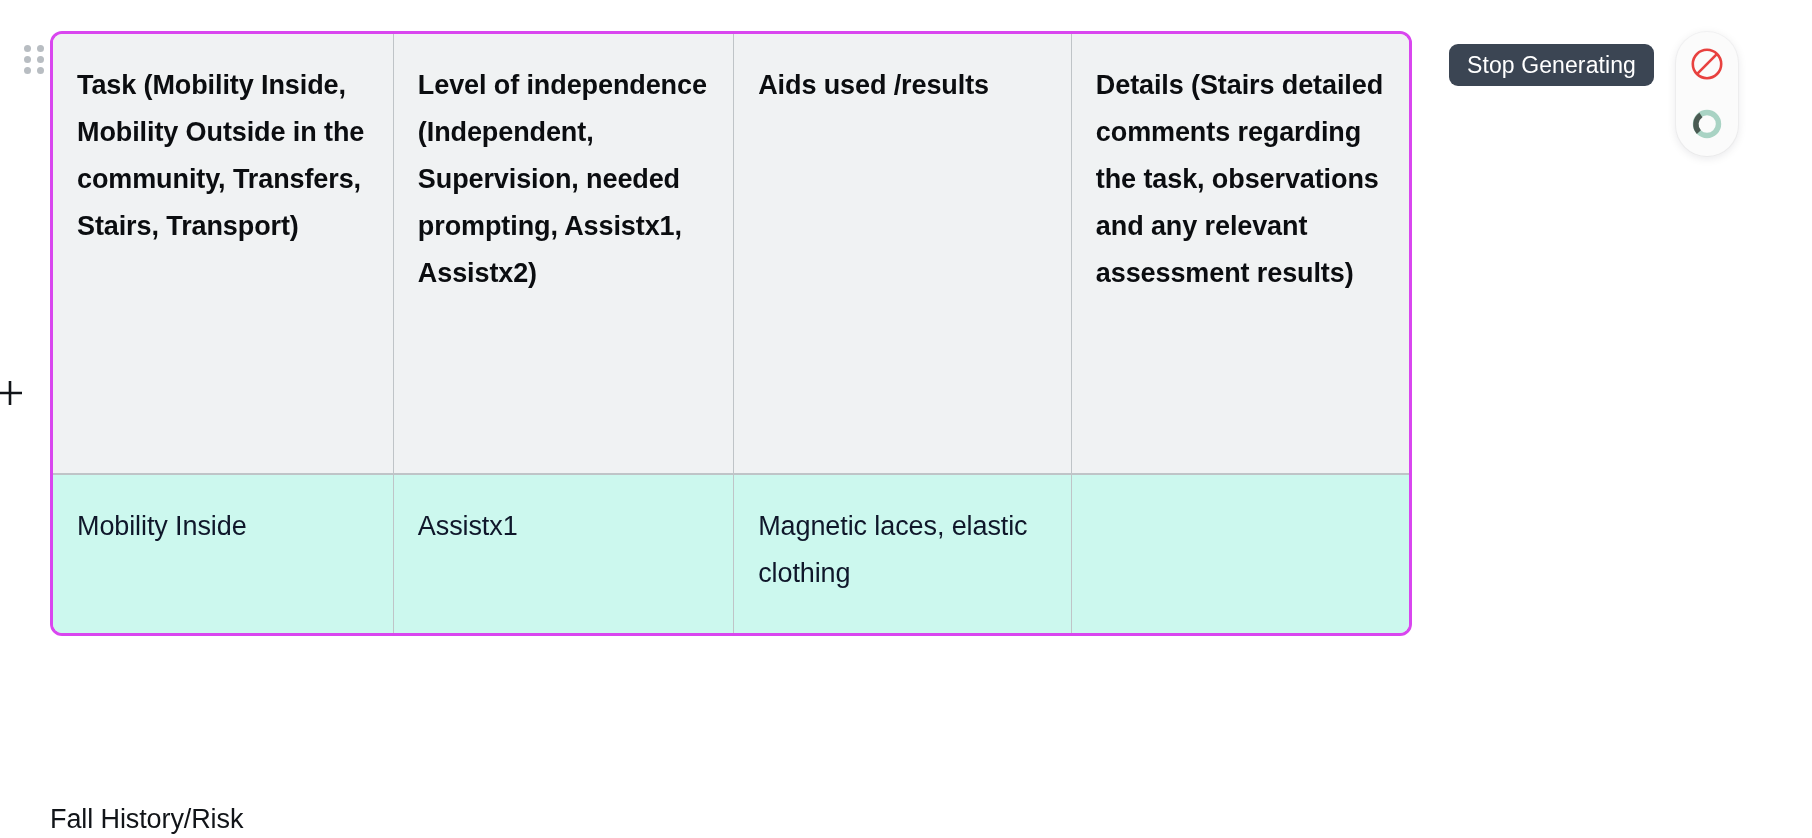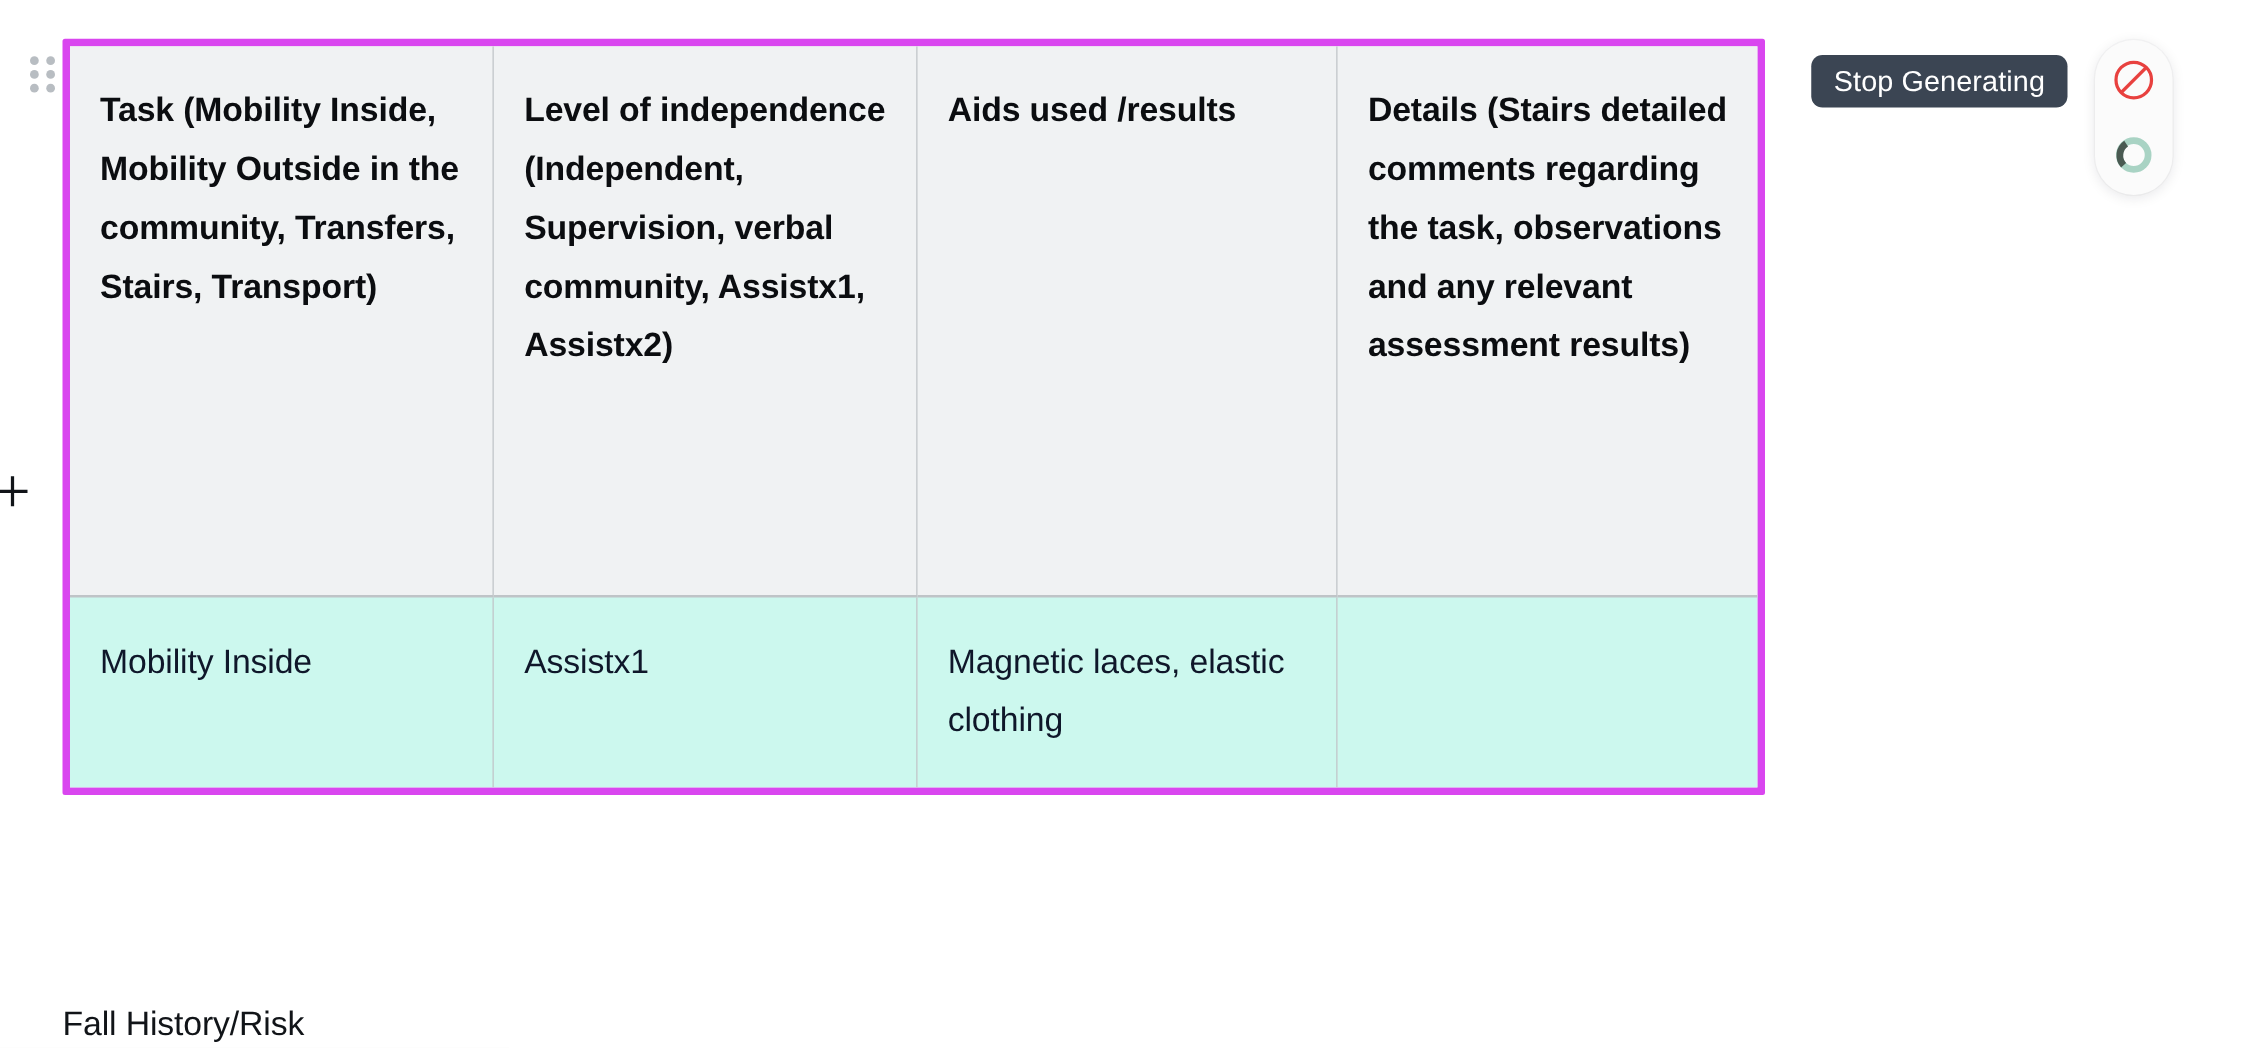--- a/index.html
+++ b/index.html
@@ -51,22 +51,22 @@
   }
   .add-block svg { display: block; }
 
   
   .table-card {
     position: absolute;
     left: 50px;
     top: 31px;
     width: 1362px;
     height: 605px;
-    border: 6px solid #d946ef;
-    border-radius: 2px;
+    border: 3px solid #d946ef;
+    border-radius: 12px;
     overflow: hidden;
     background: #f0f2f3;
   }
 
   table.grid {
     width: 100%;
     height: 100%;
     border-collapse: collapse;
     table-layout: fixed;
   }
@@ -177,21 +177,21 @@
     <svg width="34" height="34" viewBox="0 0 34 34" aria-hidden="true">
       <path d="M17 5 V29 M5 17 H29" stroke="#111418" stroke-width="2.6" stroke-linecap="butt"></path>
     </svg>
   </div>
 
   <div class="table-card">
     <table class="grid">
       <thead>
         <tr>
           <th style="width:25.1%">Task (Mobility Inside, Mobility Outside in the community, Transfers, Stairs, Transport)</th>
-          <th style="width:25.1%">Level of independence (Independent, Supervision, verbal community, Assistx1, Assistx2)</th>
+          <th style="width:25.1%">Level of independence (Independent, Supervision, needed prompting, Assistx1, Assistx2)</th>
           <th style="width:24.9%">Aids used /results</th>
           <th style="width:24.9%">Details (Stairs detailed comments regarding the task, observations and any relevant assessment results)</th>
         </tr>
       </thead>
       <tbody>
         <tr>
           <td>Mobility Inside</td>
           <td>Assistx1</td>
           <td>Magnetic laces, elastic clothing</td>
           <td></td>

